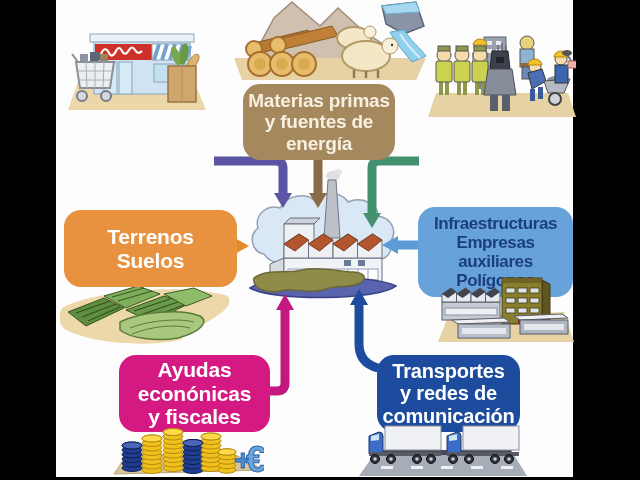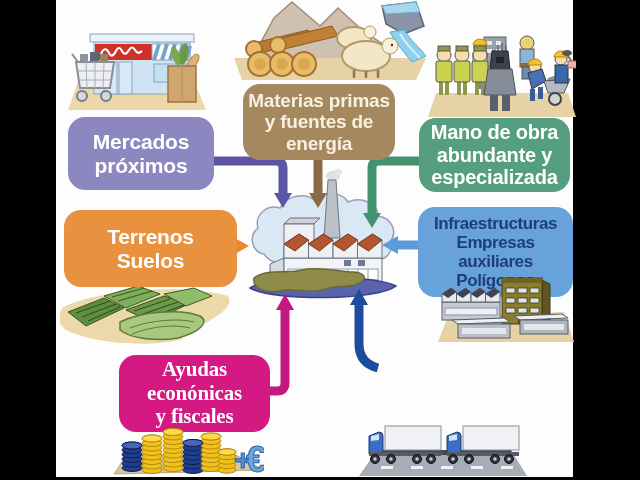--- a/index.html
+++ b/index.html
@@ -273,47 +273,43 @@
     <g>
       <path class="arrow-shaft" d="M213,391 L221,391 Q229,391 229,383 L229,309" style="stroke: rgb(194, 24, 127);"></path>
       <polygon points="220,310 238,310 229,294" style="fill: rgb(194, 24, 127);"></polygon>
     </g>
     <g>
       <path class="arrow-shaft" d="M322,368 Q303,363 303,344 L303,304" style="stroke: rgb(29, 75, 157);"></path>
       <polygon points="294,305 312,305 303,289" style="fill: rgb(29, 75, 157);"></polygon>
     </g>
   </svg>
 
-  <div class="node sz21" style="left: 12px; top: 117px; width: 146px; height: 73px; background-color: rgb(141, 135, 193);">
-    <span style="color: rgb(255, 255, 255);">Mercados
-próximos</span>
-  </div>
   <div class="node sz19" style="left: 187px; top: 84px; width: 152px; height: 76px; background-color: rgb(166, 136, 94);">
     <span style="color: rgb(248, 240, 225);">Materias primas
 y fuentes de
 energía</span>
   </div>
-  <div class="node" style="left: 363px; top: 118px; width: 151px; height: 74px; background-color: rgb(85, 158, 128);">
-    <span style="color: rgb(255, 255, 255);">Mano de obra
-abundante y
-especializada</span>
-  </div>
   <div class="node sz21" style="left: 8px; top: 210px; width: 173px; height: 77px; background-color: rgb(232, 145, 62);">
     <span style="color: rgb(255, 255, 255);">Terrenos
 Suelos</span>
   </div>
   <div class="node sz17" style="left: 362px; top: 207px; width: 155px; height: 90px; background-color: rgb(104, 162, 218);">
     <span style="color: rgb(27, 62, 125);">Infraestructuras
 Empresas auxiliares
 Polígonos</span>
   </div>
   <div class="node sz21" style="left: 63px; top: 355px; width: 151px; height: 77px; background-color: rgb(212, 26, 130);">
-    <span style="color: rgb(255, 255, 255); font-family: Liberation Serif, serif;">Ayudas
+    <span style="color: rgb(255, 255, 255);">Ayudas
 econónicas
 y fiscales</span>
+  </div>
+  <div class="node" style="left: 321px; top: 355px; width: 143px; height: 77px; background-color: rgb(29, 75, 157);">
+    <span style="color: rgb(255, 255, 255);">Transportes
+y redes de
+comunicación</span>
   </div>
 
   <svg class="illus-front" style="left:382px;top:274px;" width="136" height="72" viewBox="0 0 136 72">
     <polygon points="10,42 126,38 136,68 0,68" fill="#e6d2a4"></polygon>
     <g>
       <rect x="4" y="28" width="58" height="18" fill="#c6cad2" stroke="#565c68"></rect>
       <polygon points="4,28 4,20 13,14 18.5,18 18.5,28" fill="#e8eaee" stroke="#565c68"></polygon>
       <polygon points="4,20 13,14 18.5,18 10,24" fill="#3f4450"></polygon>
       <polygon points="18.5,28 18.5,20 27.5,14 33,18 33,28" fill="#e8eaee" stroke="#565c68"></polygon>
       <polygon points="18.5,20 27.5,14 33,18 24.5,24" fill="#3f4450"></polygon>

